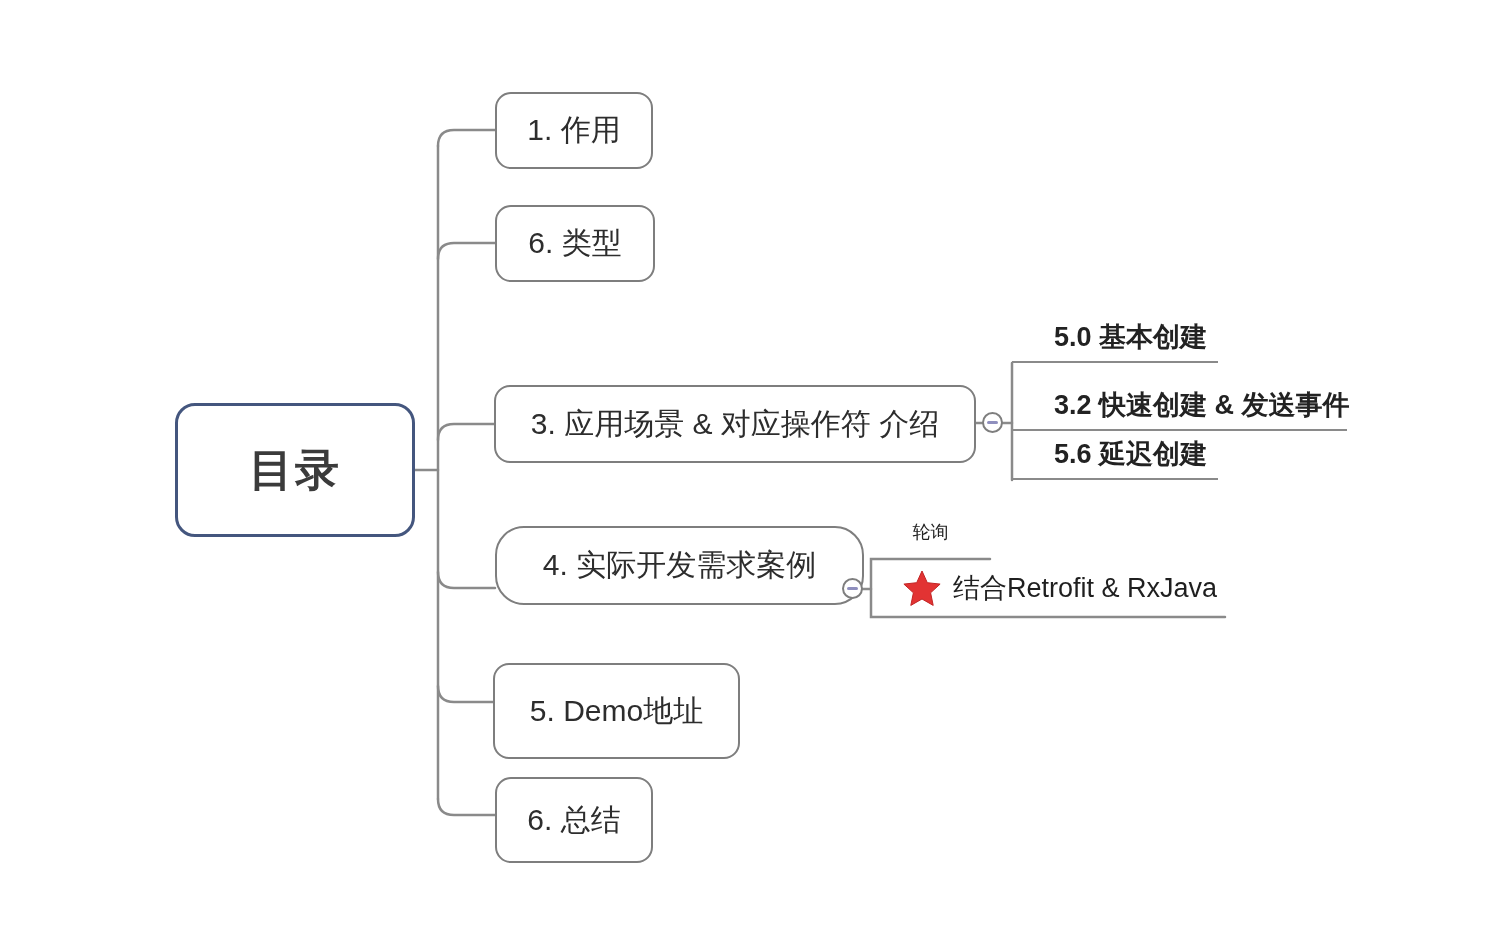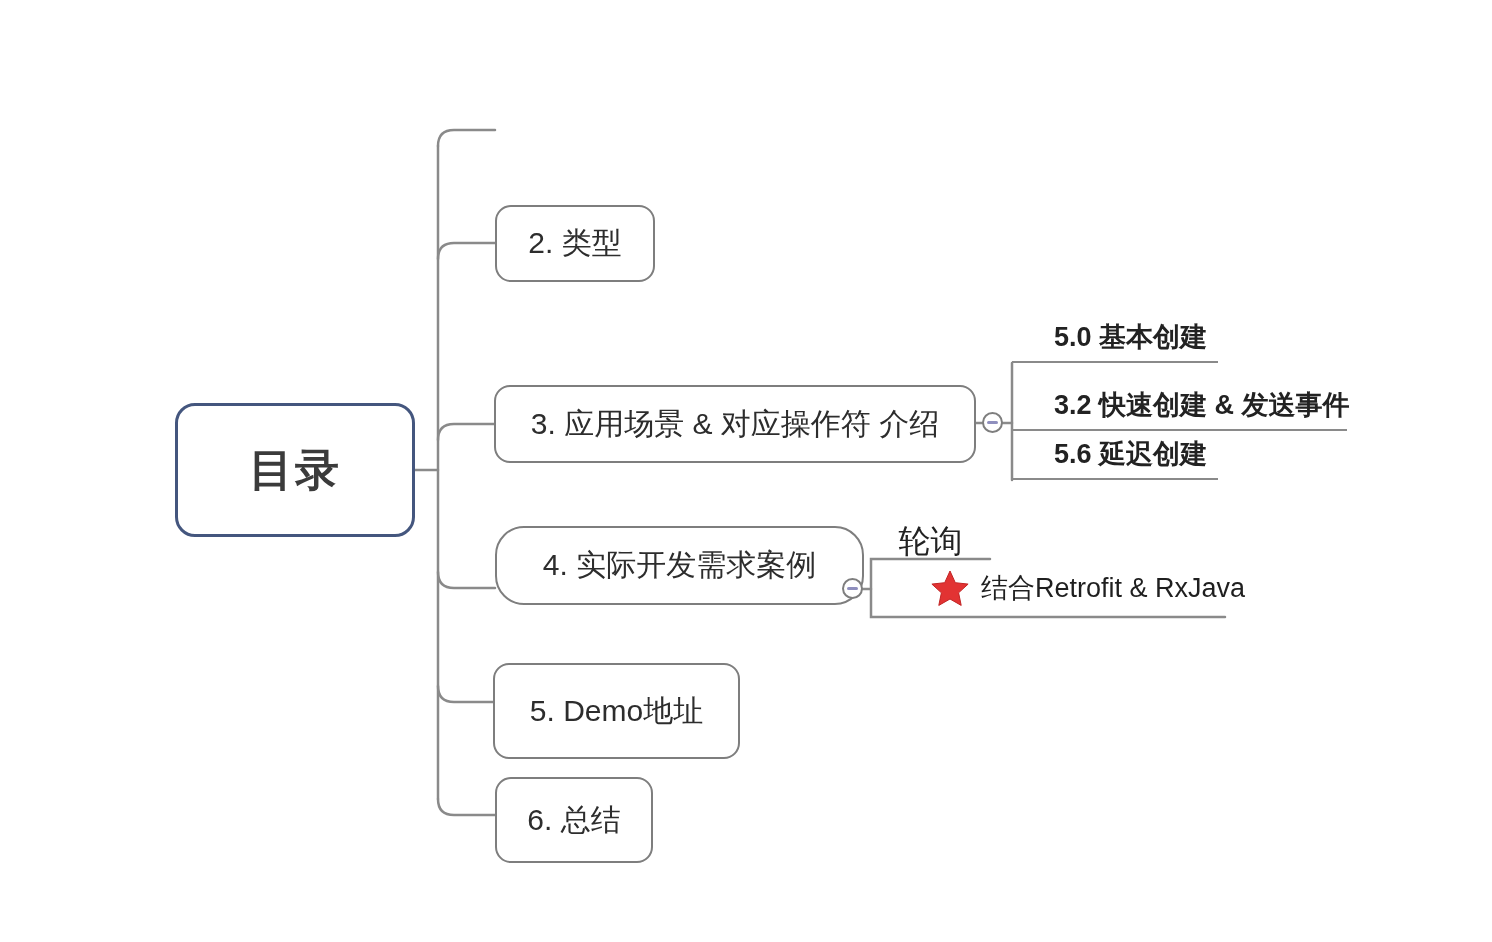--- a/index.html
+++ b/index.html
@@ -55,31 +55,31 @@
     font-size: 27px;
     font-weight: 600;
     white-space: nowrap;
   }
   .child-topic {
     position: absolute;
     box-sizing: border-box;
     display: flex;
     align-items: center;
     gap: 12px;
-    padding-left: 60px;
+    padding-left: 32px;
     color: #1f1f1f;
     font-size: 27px;
     font-weight: 500;
     white-space: nowrap;
   }
   .tag-label {
     position: absolute;
     text-align: center;
     color: #222222;
-    font-size: 32px;
+    font-size: 18px;
     font-weight: 500;
     white-space: nowrap;
   }
   .collapse-toggle {
     position: absolute;
     width: 21px;
     height: 21px;
     box-sizing: border-box;
     background: #ffffff;
     border: 2.5px solid #7e7e7e;
@@ -126,23 +126,26 @@
 
       <path d="M 841 589 H 871"></path>
       <path d="M 990 559 H 871 V 617 H 1225"></path>
     </g>
   </svg>
 
   <div class="topic root" style="left:175px; top:403px; width:240px; height:134px;">
     <span>目录</span>
   </div>
 
+  <div class="topic" style="left:495px; top:92px; width:158px; height:77px;">
+    <span>1. 作用</span>
+  </div>
 
   <div class="topic" style="left:495px; top:205px; width:160px; height:77px;">
-    <span>2. 类型</span>
+    <span>6. 类型</span>
   </div>
 
   <div class="topic" style="left:494px; top:385px; width:482px; height:78px;text-align:right;">
     <span>3. 应用场景 &amp; 对应操作符 介绍</span>
   </div>
 
   <div class="topic" style="left:495px; top:526px; width:369px; height:79px;border-radius:29px;">
     <span>4. 实际开发需求案例</span>
   </div>
 

